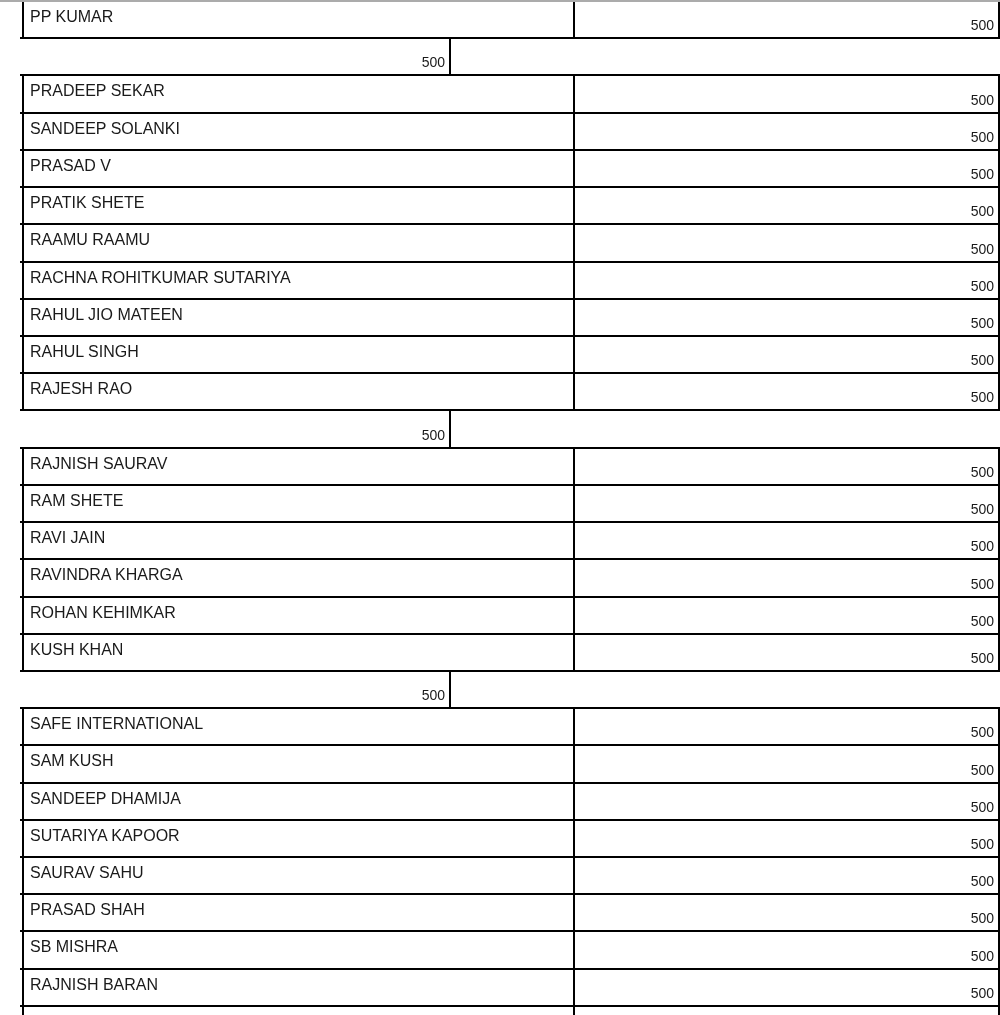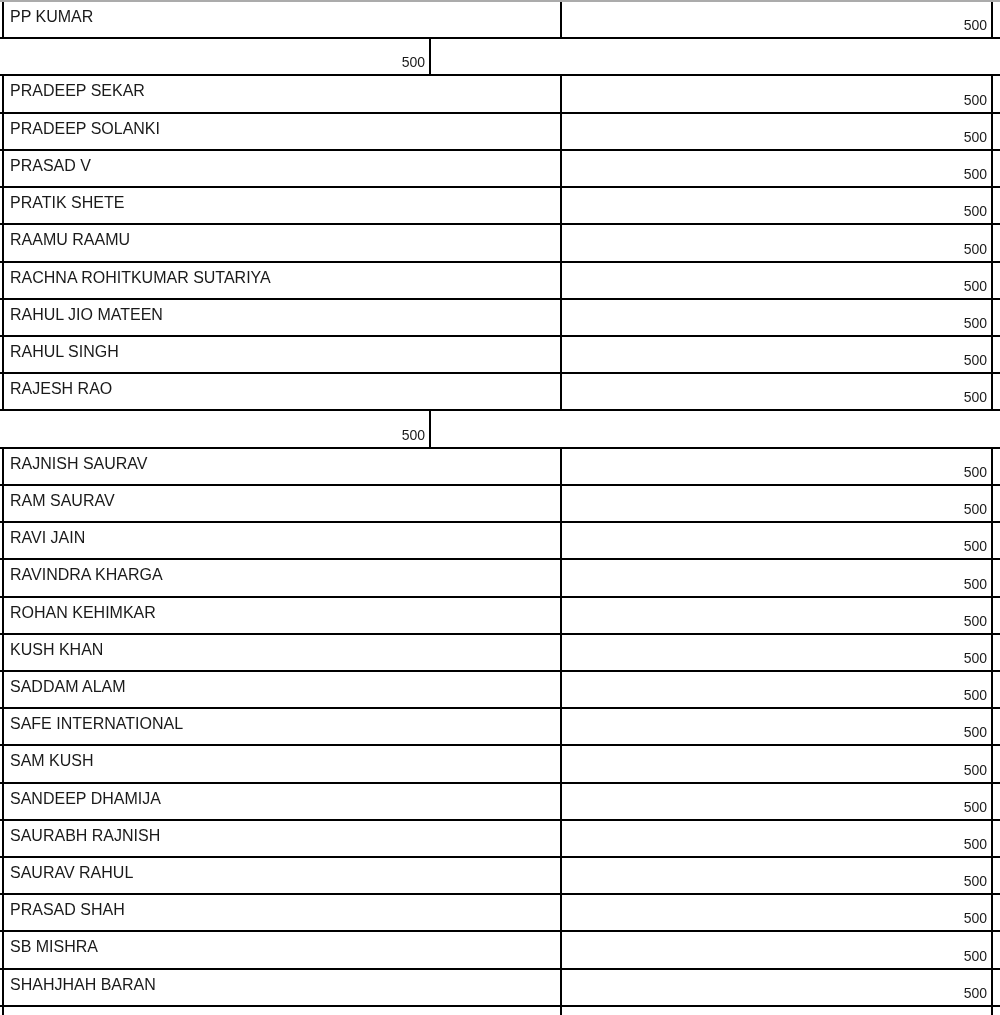--- a/index.html
+++ b/index.html
@@ -12,20 +12,21 @@
   body{
     width:1000px;height:1015px;overflow:hidden;
     background:var(--bg);
     font-family:"Liberation Sans", sans-serif;
   }
   .sheet{
     position:relative;width:1000px;height:1015px;
     border-top:2px solid var(--top-line);
     box-sizing:border-box;
     background:var(--bg);
+    padding-left:20px;
   }
   .row{
     display:flex;
     height:37.22px;
     box-sizing:border-box;
     border-bottom:2px solid var(--border);
   }
   .row.partial{
     height:9px;
     border-bottom:none;
@@ -74,21 +75,21 @@
     <div class="cell cell-sliver"></div>
   </div>
 
   <div class="row">
     <div class="cell cell-name">PRADEEP SEKAR</div>
     <div class="cell cell-value">500</div>
     <div class="cell cell-sliver"></div>
   </div>
 
   <div class="row">
-    <div class="cell cell-name">PRADEEP SOLANKI</div>
+    <div class="cell cell-name">SANDEEP SOLANKI</div>
     <div class="cell cell-value">500</div>
     <div class="cell cell-sliver"></div>
   </div>
 
   <div class="row">
     <div class="cell cell-name">PRASAD V</div>
     <div class="cell cell-value">500</div>
     <div class="cell cell-sliver"></div>
   </div>
 
@@ -133,21 +134,21 @@
     <div class="cell cell-sliver"></div>
   </div>
 
   <div class="row">
     <div class="cell cell-name">RAJNISH SAURAV</div>
     <div class="cell cell-value">500</div>
     <div class="cell cell-sliver"></div>
   </div>
 
   <div class="row">
-    <div class="cell cell-name">RAM SAURAV</div>
+    <div class="cell cell-name">RAM SHETE</div>
     <div class="cell cell-value">500</div>
     <div class="cell cell-sliver"></div>
   </div>
 
   <div class="row">
     <div class="cell cell-name">RAVI JAIN</div>
     <div class="cell cell-value">500</div>
     <div class="cell cell-sliver"></div>
   </div>
 
@@ -163,21 +164,20 @@
     <div class="cell cell-sliver"></div>
   </div>
 
   <div class="row">
     <div class="cell cell-name">KUSH KHAN</div>
     <div class="cell cell-value">500</div>
     <div class="cell cell-sliver"></div>
   </div>
 
   <div class="row">
-    <div class="cell cell-name">SADDAM ALAM</div>
     <div class="cell cell-value">500</div>
     <div class="cell cell-sliver"></div>
   </div>
 
   <div class="row">
     <div class="cell cell-name">SAFE INTERNATIONAL</div>
     <div class="cell cell-value">500</div>
     <div class="cell cell-sliver"></div>
   </div>
 
@@ -187,45 +187,45 @@
     <div class="cell cell-sliver"></div>
   </div>
 
   <div class="row">
     <div class="cell cell-name">SANDEEP DHAMIJA</div>
     <div class="cell cell-value">500</div>
     <div class="cell cell-sliver"></div>
   </div>
 
   <div class="row">
-    <div class="cell cell-name">SAURABH RAJNISH</div>
-    <div class="cell cell-value">500</div>
-    <div class="cell cell-sliver"></div>
-  </div>
-
-  <div class="row">
-    <div class="cell cell-name">SAURAV RAHUL</div>
+    <div class="cell cell-name">SUTARIYA KAPOOR</div>
+    <div class="cell cell-value">500</div>
+    <div class="cell cell-sliver"></div>
+  </div>
+
+  <div class="row">
+    <div class="cell cell-name">SAURAV SAHU</div>
     <div class="cell cell-value">500</div>
     <div class="cell cell-sliver"></div>
   </div>
 
   <div class="row">
     <div class="cell cell-name">PRASAD SHAH</div>
     <div class="cell cell-value">500</div>
     <div class="cell cell-sliver"></div>
   </div>
 
   <div class="row">
     <div class="cell cell-name">SB MISHRA</div>
     <div class="cell cell-value">500</div>
     <div class="cell cell-sliver"></div>
   </div>
 
   <div class="row">
-    <div class="cell cell-name">SHAHJHAH BARAN</div>
+    <div class="cell cell-name">RAJNISH BARAN</div>
     <div class="cell cell-value">500</div>
     <div class="cell cell-sliver"></div>
   </div>
 
   <div class="row partial">
     <div class="cell cell-name"></div>
     <div class="cell cell-value"></div>
     <div class="cell cell-sliver"></div>
   </div>
 </div>

